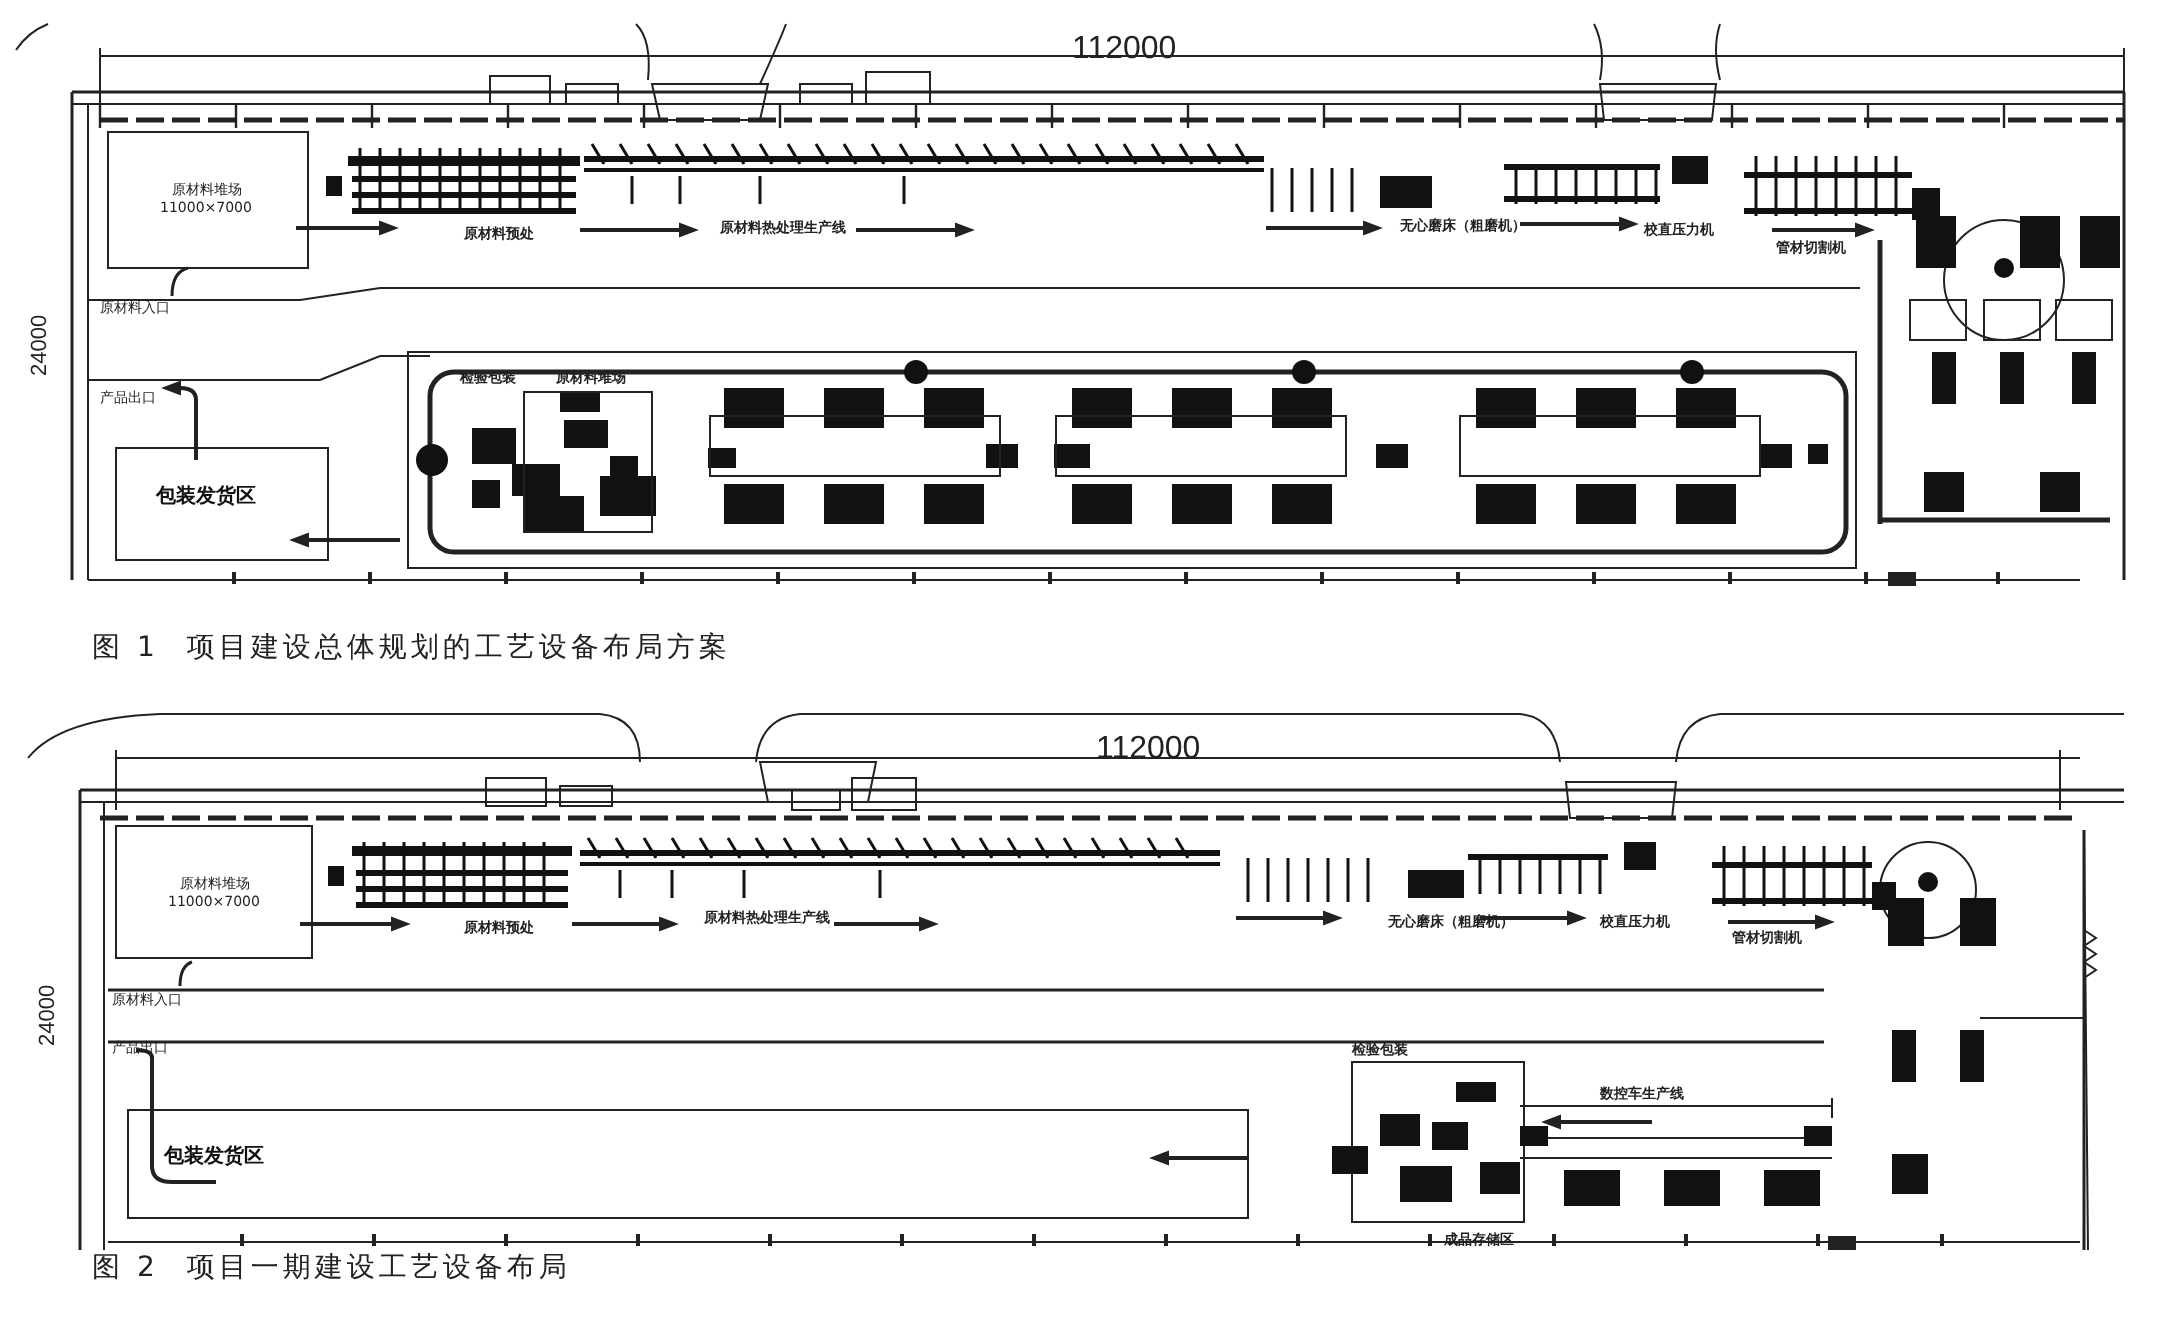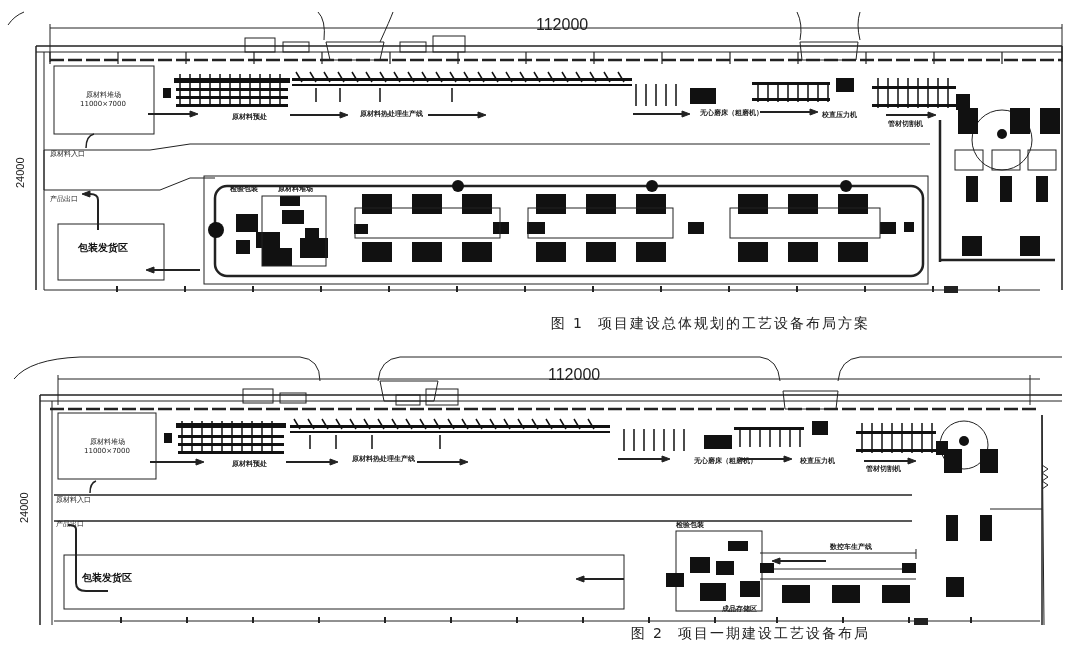--- a/index.html
+++ b/index.html
@@ -1,21 +1,21 @@
 <!DOCTYPE html>
 <html><head>
 <meta charset="utf-8">
 <style>
   html,body{margin:0;padding:0;background:#ffffff;}
   body{width:1082px;height:668px;position:relative;overflow:hidden;font-family:"DejaVu Sans",sans-serif;color:#1a1a1a;}
   .fig{position:absolute;left:0;width:1082px;}
   #fig1{top:0;height:305px;}
   #fig2{top:345px;height:300px;}
   svg{position:absolute;left:0;top:0;}
-  .caption{position:absolute;left:0;width:870px;text-align:right;font-size:14px;letter-spacing:2px;color:#222;font-family:"DejaVu Sans",sans-serif;}
+  .caption{position:absolute;left:0;width:870px;text-align:left;font-size:14px;letter-spacing:2px;color:#222;font-family:"DejaVu Sans",sans-serif;padding-left:46px;}
   #cap1{top:315px;}
   #cap2{top:625px;}
   .cap-num{margin-right:14px;}
   .lbl{position:absolute;font-size:7px;color:#222;white-space:nowrap;line-height:1;}
   .lbl.bold{font-weight:bold;}
   .big{position:absolute;font-size:10px;font-weight:bold;color:#111;white-space:nowrap;}
   .dim{position:absolute;font-size:16px;color:#222;white-space:nowrap;font-family:"Liberation Sans",sans-serif;}
   .dimv{position:absolute;font-size:11px;color:#222;white-space:nowrap;transform:rotate(-90deg);transform-origin:left top;font-family:"Liberation Sans",sans-serif;}
 </style>
 </head>
@@ -364,20 +364,20 @@
   <span class="lbl" style="left:90px;top:94px;">原材料堆场</span>
   <span class="lbl" style="left:84px;top:103px;">11000×7000</span>
   <span class="lbl" style="left:56px;top:152px;">原材料入口</span>
   <span class="lbl" style="left:56px;top:176px;">产品出口</span>
   <span class="big" style="left:82px;top:226px;">包装发货区</span>
   <span class="lbl bold" style="left:232px;top:116px;">原材料预处</span>
   <span class="lbl bold" style="left:352px;top:111px;">原材料热处理生产线</span>
   <span class="lbl bold" style="left:694px;top:113px;">无心磨床（粗磨机）</span>
   <span class="lbl bold" style="left:800px;top:113px;">校直压力机</span>
   <span class="lbl bold" style="left:866px;top:121px;">管材切割机</span>
-  <span class="lbl bold" style="left:830px;top:199px;">数控车生产线</span>
+  <span class="lbl bold" style="left:800px;top:199px;">数控车生产线</span>
   <span class="lbl bold" style="left:676px;top:177px;">检验包装</span>
-  <span class="lbl bold" style="left:722px;top:261px;">成品存储区</span>
+  <span class="lbl bold" style="left:722px;top:272px;">成品存储区</span>
 </div>
 
 <div id="cap2" class="caption">
   <span class="cap-num">图 2</span><span>项目一期建设工艺设备布局</span>
 </div>
 
 </body></html>

